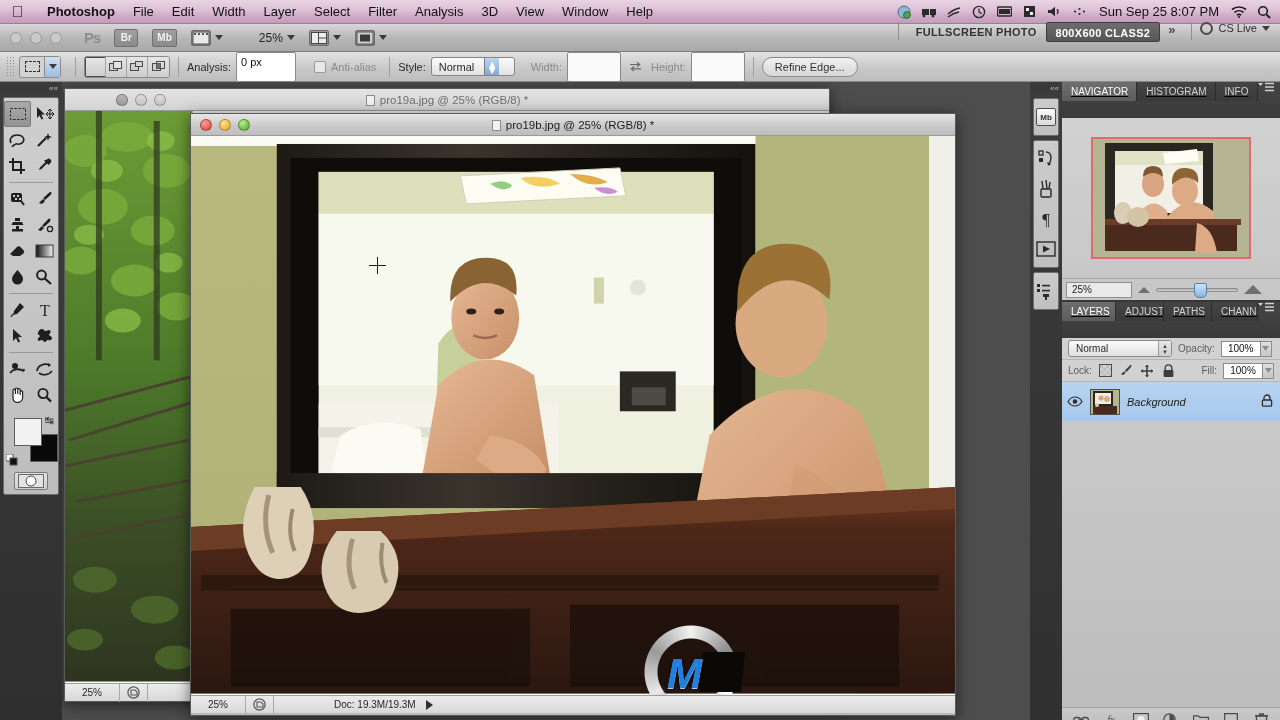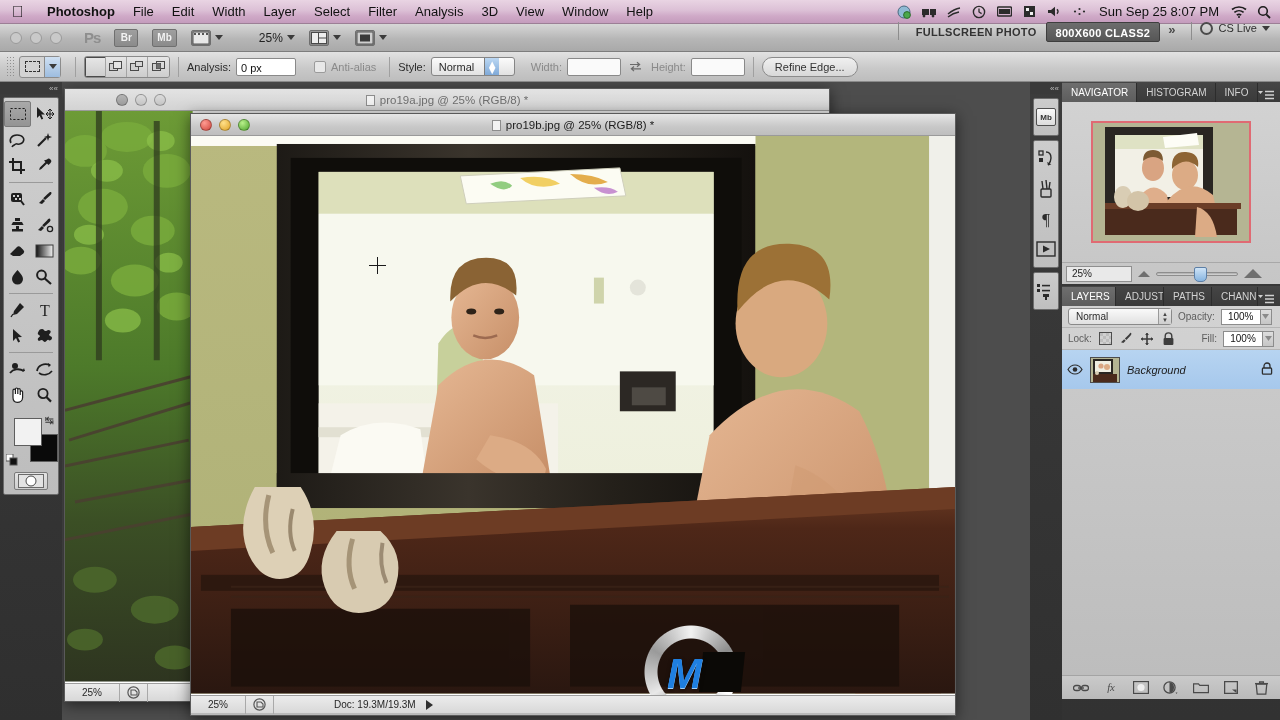--- a/index.html
+++ b/index.html
@@ -79,21 +79,21 @@
     background:linear-gradient(to bottom,#cfe0f2,#9dbde0); border-left:1px solid #8c8c8c;}
   .sep{ width:1px;height:20px;background:#a0a0a0; margin:0 8px;}
   .selmodes{ display:flex; border:1px solid #8a8a8a; border-radius:3px; overflow:hidden;}
   .selmodes div{ width:21px;height:20px; background:linear-gradient(to bottom,#e6e6e6,#cdcdcd);
     border-right:1px solid #a4a4a4; display:flex;align-items:center;justify-content:center;}
   .selmodes div:last-child{border-right:none;}
   .selmodes div.on{ background:linear-gradient(to bottom,#b4b4b4,#9e9e9e); }
   .sq{ width:11px;height:9px;border:1px solid #4a4a4a;background:#b9b9b9;}
   .lbl{ margin-right:5px; color:#2b2b2b;}
   .lbl.dim{ color:#8a8a8a;}
-  .tf{ height:18px;border:1px solid #898989;background:#fff;border-radius:2px;
+  .tf{ height:30px;border:1px solid #898989;background:#fff;border-radius:2px;
     font-size:11px; padding:0 4px; line-height:18px; color:#111;}
   .cb{ width:12px;height:12px;border:1px solid #9b9b9b;background:#e8e8e8;border-radius:2px;margin-right:5px;}
   .select-ctl{ display:flex;align-items:center; height:19px; border:1px solid #868686;border-radius:3px;
     background:linear-gradient(to bottom,#fbfbfb,#e2e2e2); padding:0 0 0 7px; }
   .select-ctl span{font-size:11px;}
   .stepper{ width:15px;height:17px;margin-left:10px;
     background:linear-gradient(to bottom,#bcd8f3,#7fa9d8); border-left:1px solid #7d7d7d;
     display:flex;flex-direction:column;align-items:center;justify-content:center;color:#fff;font-size:7px;line-height:6px;}
   .swapico{ width:14px;height:14px;display:flex;align-items:center;justify-content:center;color:#4a4a4a;font-size:12px;}
   .refine{ height:20px;padding:0 12px;border:1px solid #8b8b8b;border-radius:10px;
@@ -129,22 +129,22 @@
   }
   .dock-head{height:12px;background:#3a3a3a;color:#bbb;font-size:8px;display:flex;align-items:center;justify-content:flex-end;padding-right:3px;}
   .dock-grp{ margin:4px 3px; background:linear-gradient(to bottom,#cccccc,#bfbfbf); border:1px solid #6d6d6d;border-radius:2px; padding:3px 0;}
   .dicon{ width:100%;height:30px;display:flex;align-items:center;justify-content:center;}
   .mb-box{ width:20px;height:18px;border:1px solid #4f4f4f;border-radius:2px;background:linear-gradient(to bottom,#fafafa,#dcdcdc);
     display:flex;align-items:center;justify-content:center;font-size:8px;font-weight:bold;color:#333;}
 
   
   .panels{ position:absolute;right:0;top:82px;width:218px;height:638px;
     background:linear-gradient(to bottom,#3a3a3a,#323232); }
-  .pnl-tabs{ height:20px;display:flex;align-items:flex-end;
-    background:linear-gradient(to bottom,#464646,#3a3a3a); }
+  .pnl-tabs{ height:36px;display:flex;
+    background:linear-gradient(to bottom,#464646,#3a3a3a);text-decoration:underline; }
   .ptab{ height:19px;padding:0 9px;display:flex;align-items:center;font-size:10px;color:#d2d2d2;
     background:linear-gradient(to bottom,#454545,#3a3a3a); border-right:1px solid #2c2c2c; white-space:nowrap; overflow:hidden;}
   .ptab.active{ background:linear-gradient(to bottom,#6e6e6e,#5d5d5d); color:#fff; }
   .pnl-menu{ margin-left:auto;padding-right:6px;color:#cfcfcf;font-size:10px;}
   .pnl-body{ background:linear-gradient(to bottom,#d2d2d2,#c6c6c6); }
 
   
   .nav-box{ height:160px; padding:8px 10px; display:flex;align-items:center;justify-content:center;}
   .nav-thumb{ position:relative;width:160px;height:122px;border:2px solid #e06a73; overflow:hidden;}
   .nav-ctl{ height:22px;display:flex;align-items:center;border-top:1px solid #a8a8a8;padding:0 4px;gap:6px;}

